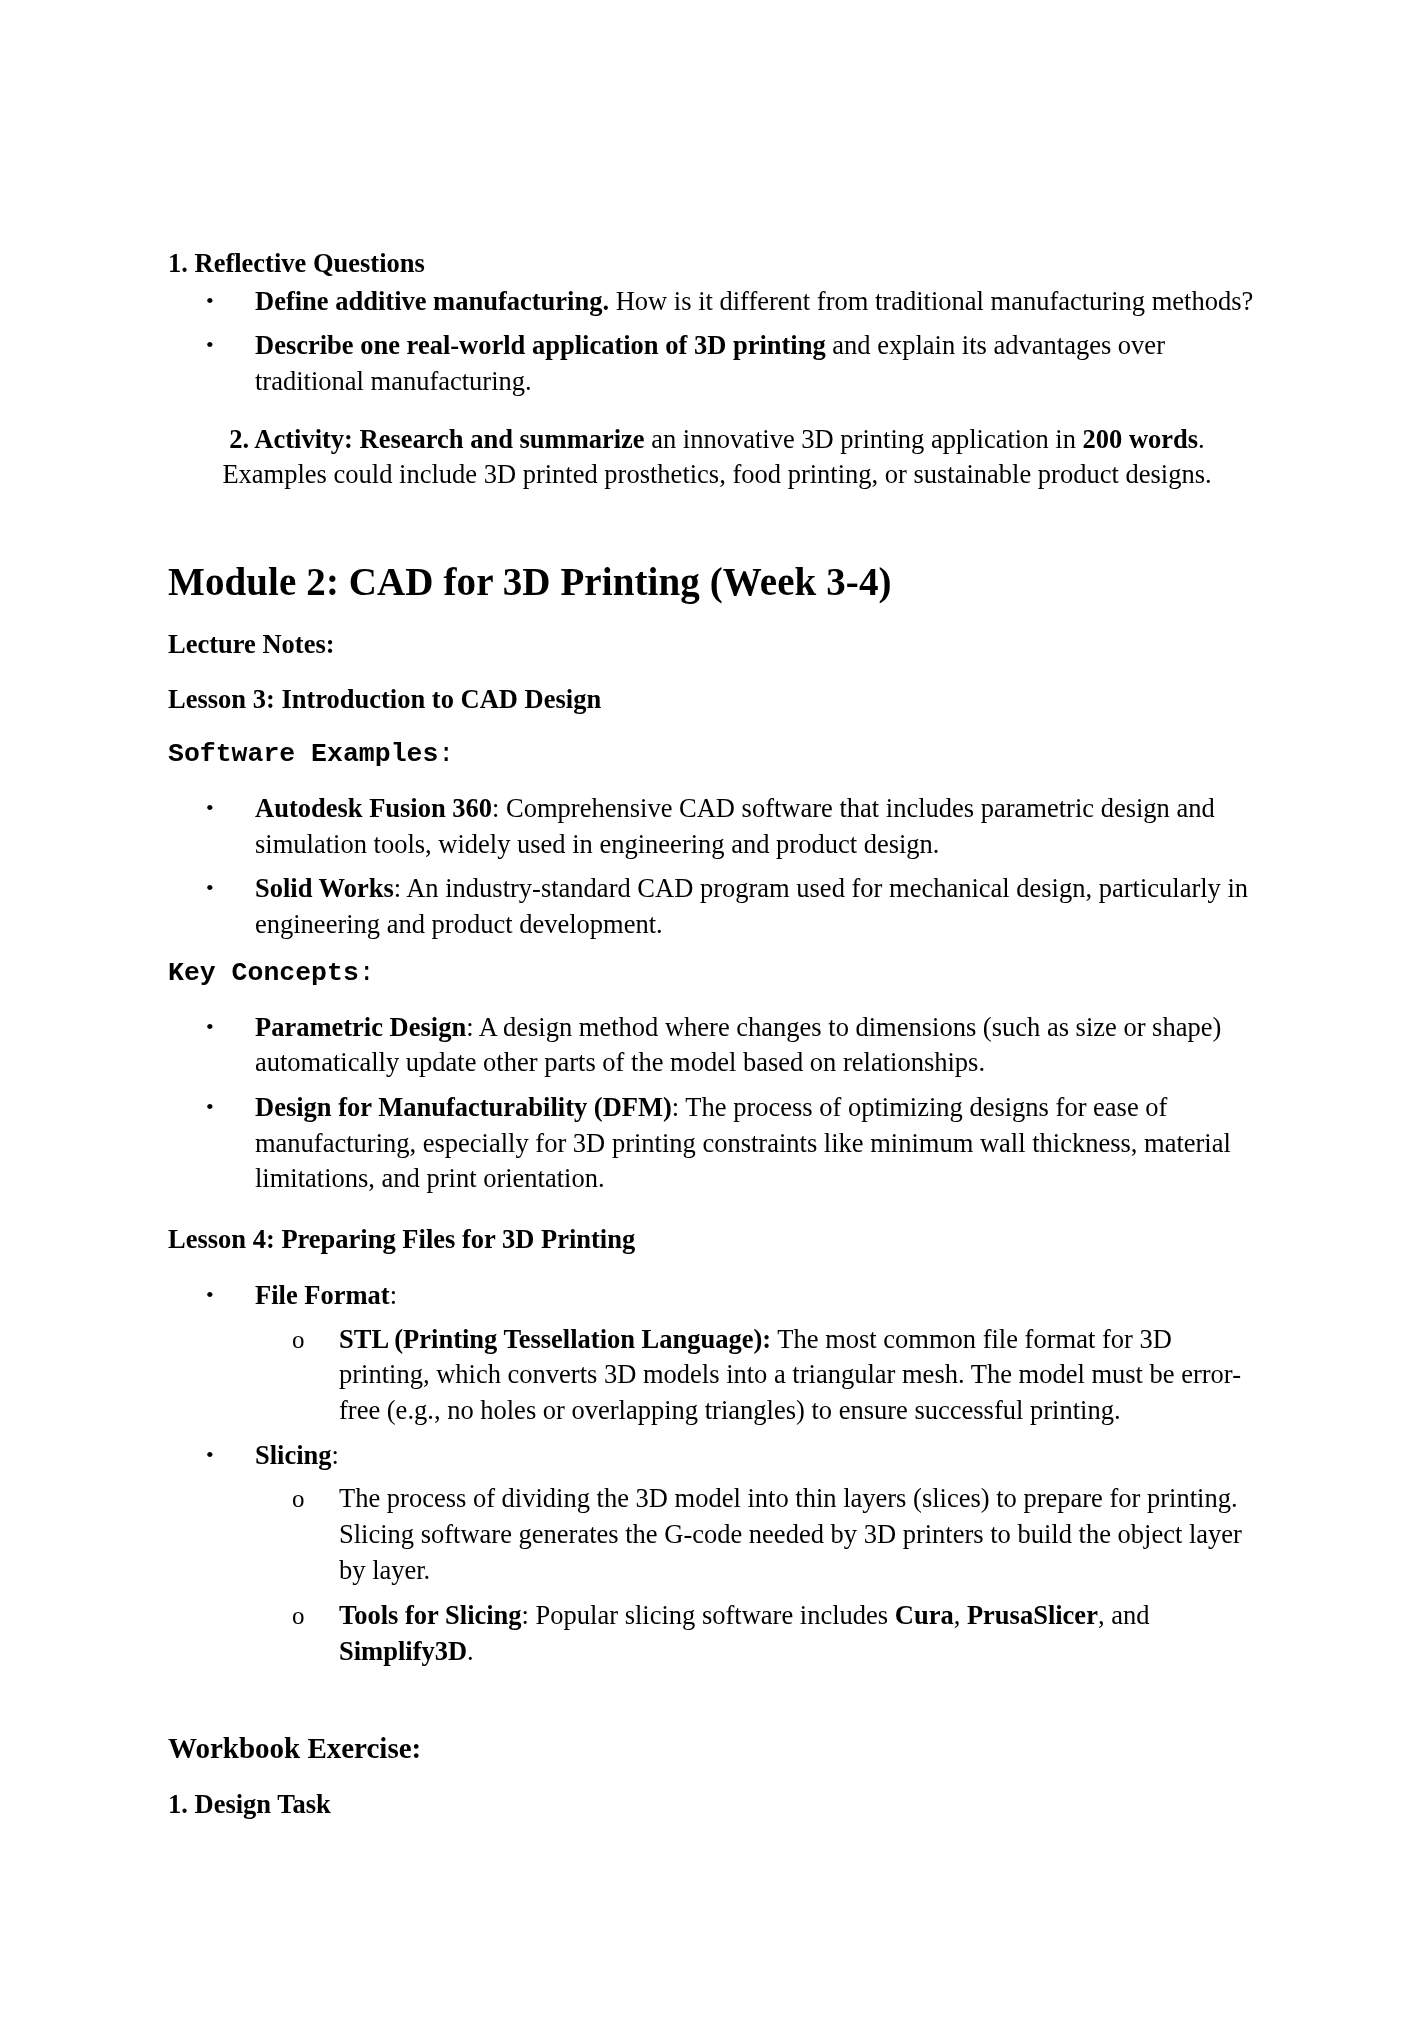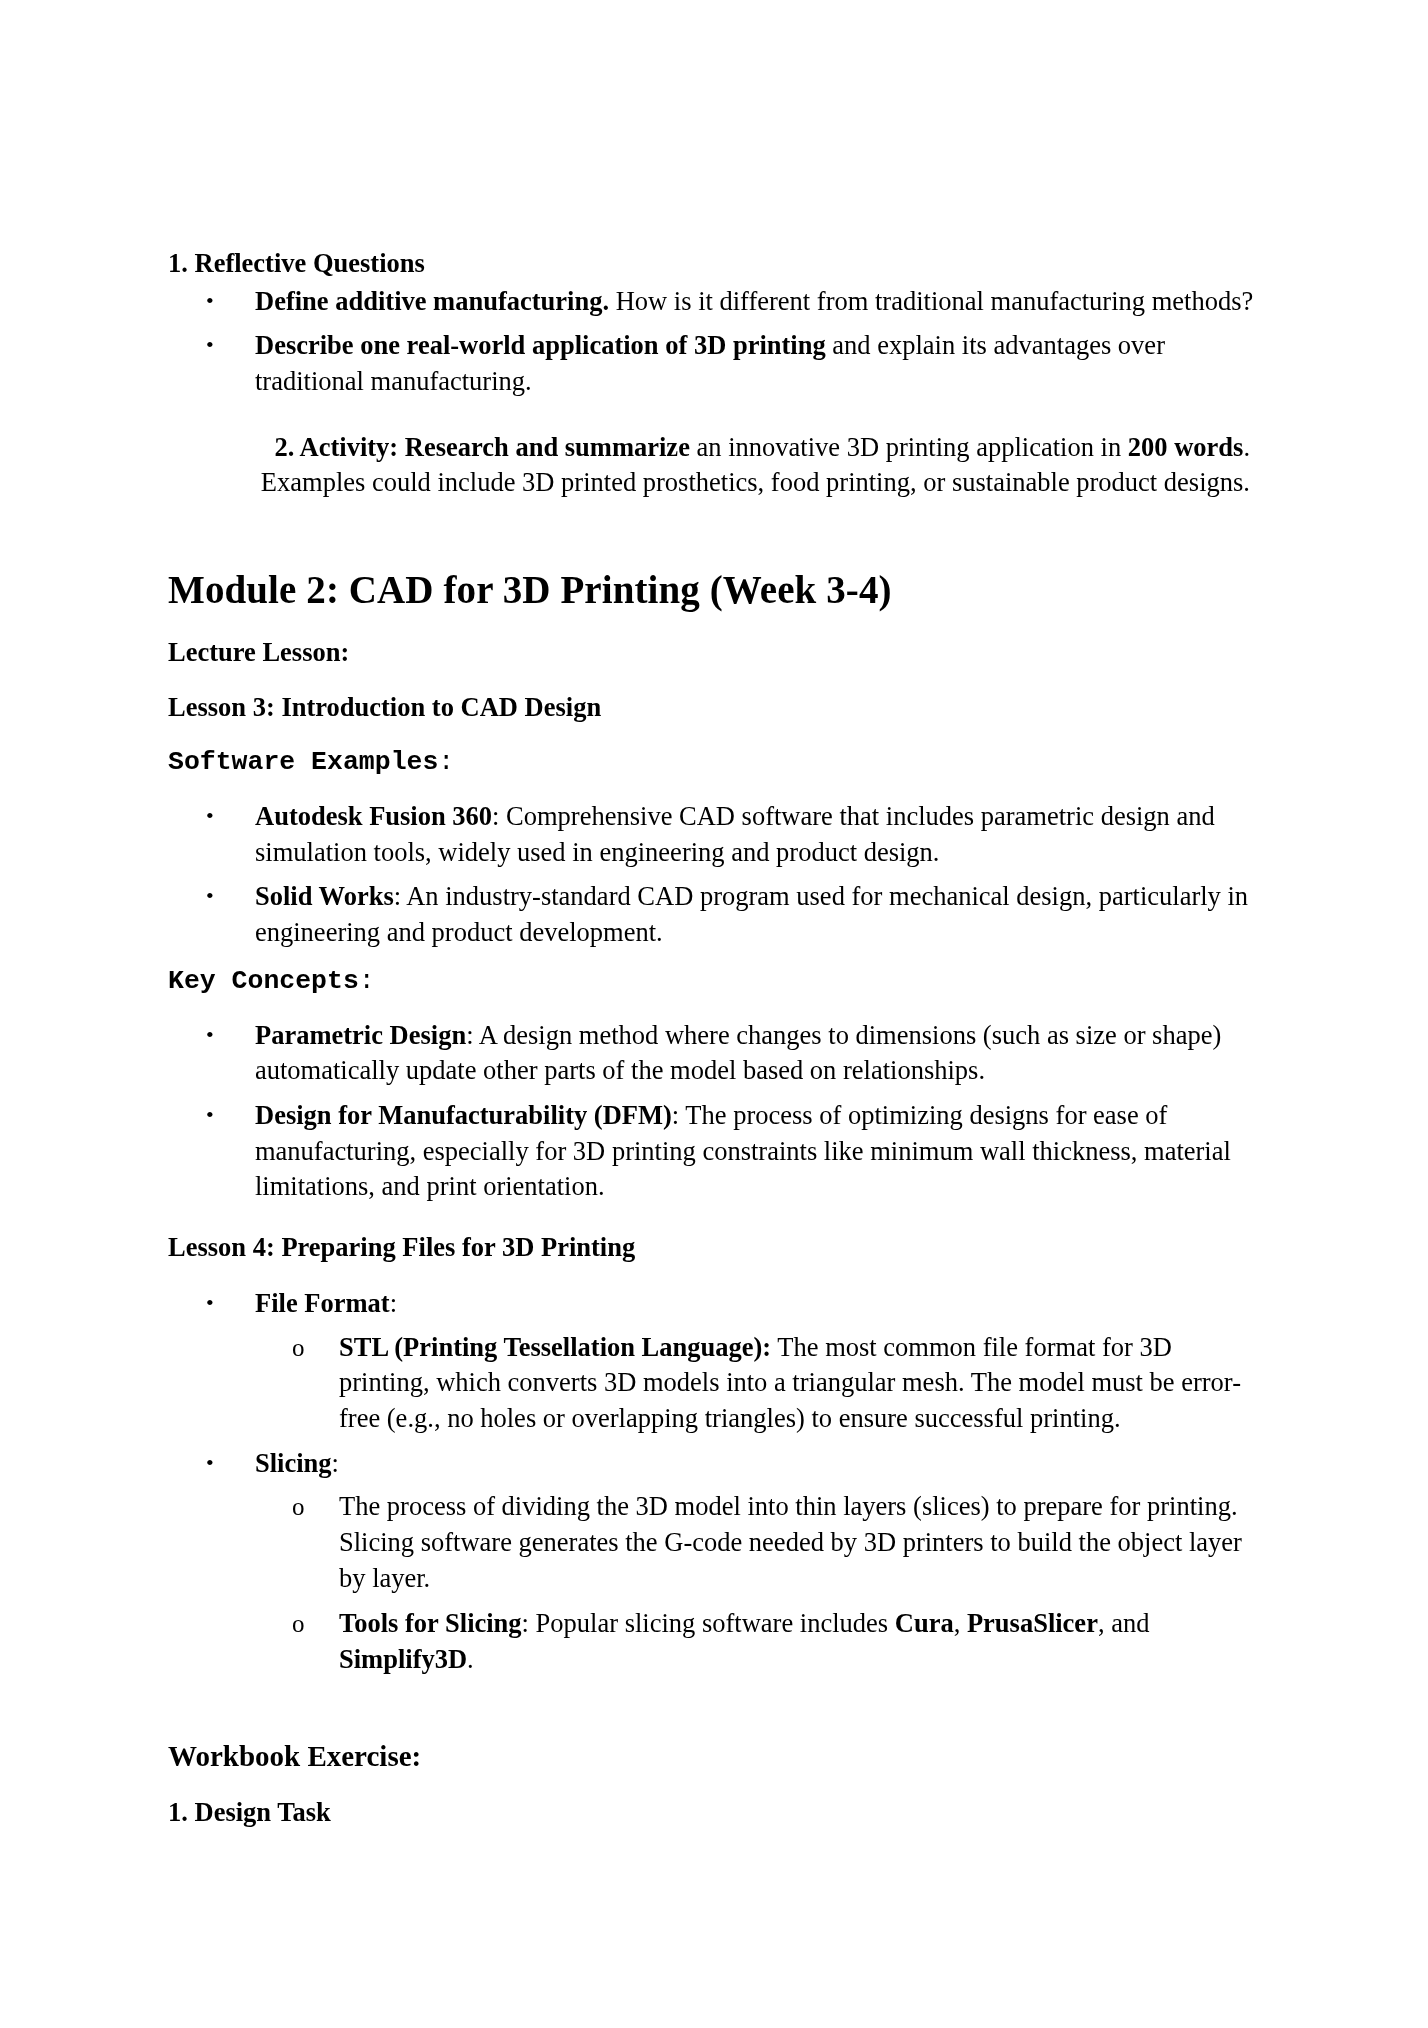--- a/index.html
+++ b/index.html
@@ -27,22 +27,22 @@
     font-size: 26.5px;
     line-height: 1.345;
   }
 
   
   .num-head {
     font-weight: bold;
     margin: 0 0 2px 0;
   }
   .para {
-    margin: 16px;
-    text-align: right;
+    margin: 8px;
+    text-align: center;
   }
   b, strong, .b { font-weight: bold; }
 
   
   h2.module-heading {
     font-size: 39px;
     font-weight: bold;
     margin: 66px 0 22px 0;
     line-height: 1.2;
     letter-spacing: 0.1px;
@@ -126,21 +126,21 @@
         <span class="b">Describe one real-world application of 3D printing</span><span class="text"> and explain its advantages over traditional manufacturing.</span>
       </li>
     </ul>
 
     <div class="gap-sm"></div>
 
     <p class="para"><span class="b">2. Activity: Research and summarize</span><span class="text"> an innovative 3D printing application in </span><span class="b">200 words</span><span class="text">. Examples could include 3D printed prosthetics, food printing, or sustainable product designs.</span></p>
 
     <h2 class="module-heading">Module 2: CAD for 3D Printing (Week 3-4)</h2>
 
-    <h3 class="section-heading">Lecture Lesson:</h3>
+    <h3 class="section-heading">Lecture Notes:</h3>
 
     <h3 class="section-heading">Lesson 3: Introduction to CAD Design</h3>
 
     <h3 class="section-heading tight"><span class="b">Software Examples</span><span style="font-weight:normal">:</span></h3>
 
     <ul class="bullets">
       <li>
         <span class="marker">•</span>
         <span class="b">Autodesk Fusion 360</span><span class="text">: Comprehensive CAD software that includes parametric design and simulation tools, widely used in engineering and product design.</span>
       </li>

